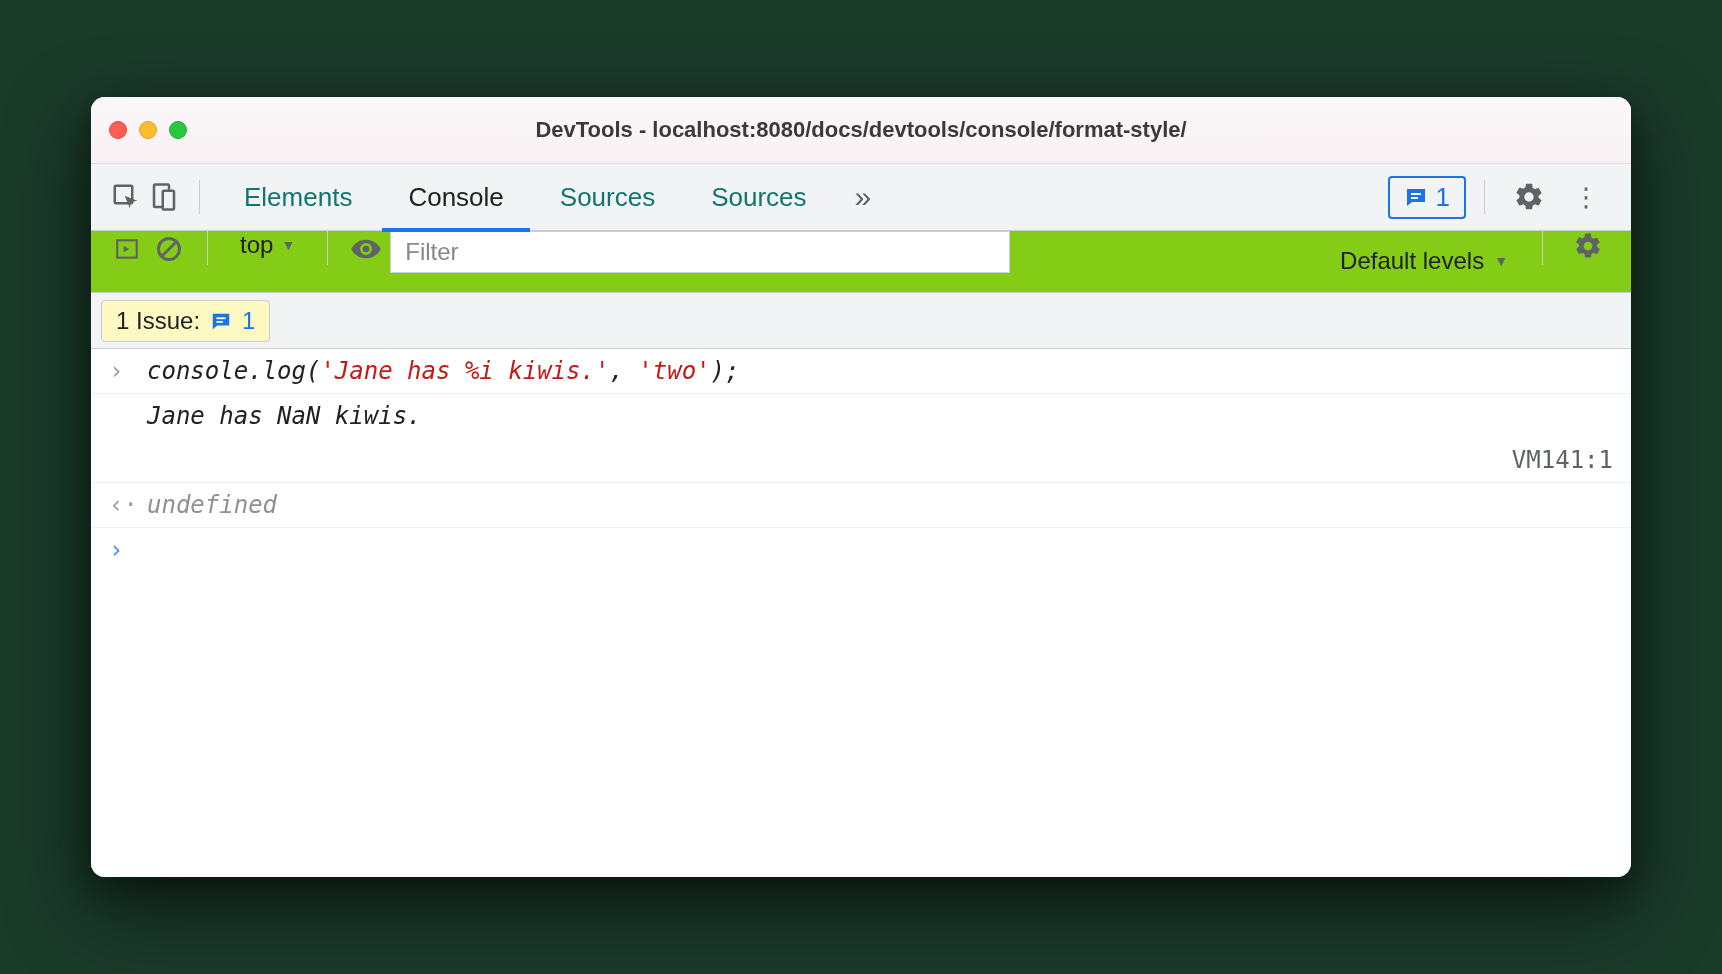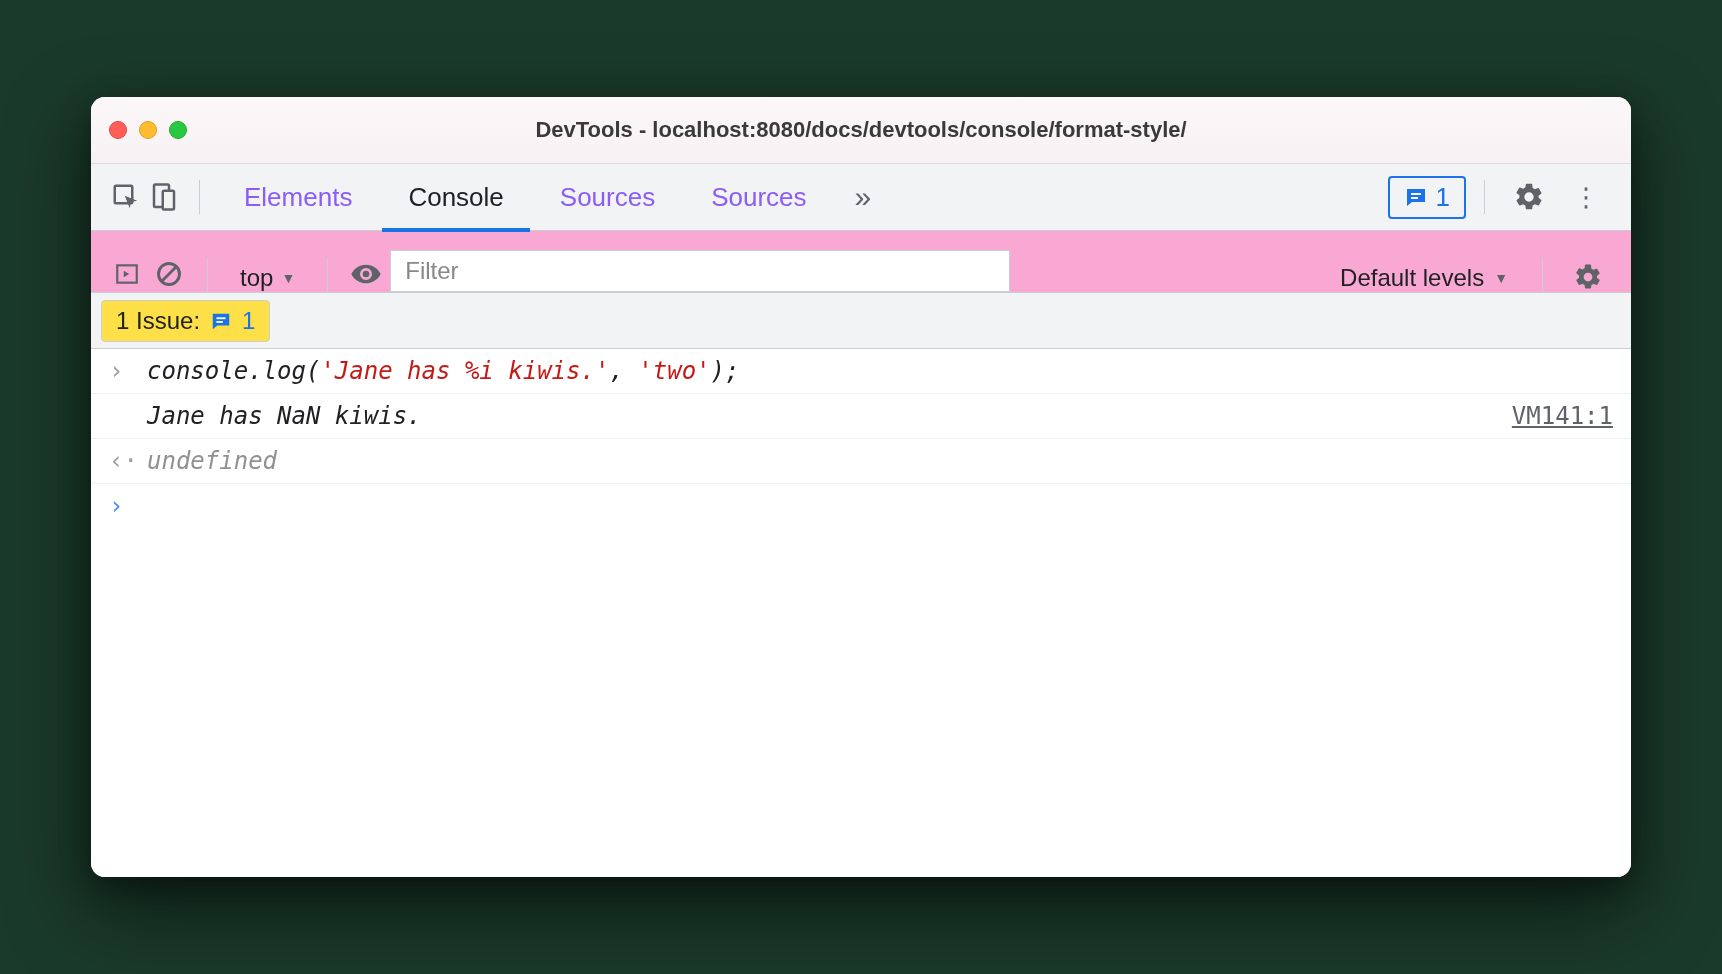--- a/index.html
+++ b/index.html
@@ -60,21 +60,21 @@
   color: #5f6368;
   cursor: pointer;
 }
 .divider { width: 1px; height: 34px; background: #cacdd1; margin: 0 14px; }
 .tab {
   padding: 0 26px;
   height: 67px;
   display: flex;
   align-items: center;
   font-size: 26px;
-  color: #8b5cf6;
+  color: #0f766e;
   cursor: pointer;
   position: relative;
 }
 .tab.active {
   color: #202124;
 }
 .tab.active::after {
   content: '';
   position: absolute;
   bottom: -1px; left: 0; right: 0;
@@ -90,24 +90,24 @@
   padding: 4px 14px;
   color: #1a73e8;
   font-size: 26px;
   font-weight: 500;
   cursor: pointer;
 }
 .gear { color: #5f6368; cursor: pointer; padding: 0 10px; }
 .kebab { color: #5f6368; cursor: pointer; padding: 0 14px; font-size: 26px; }
 .toolbar {
   height: 62px;
-  background: #f9a8d4;
+  background: #84cc16;
   border-bottom: 1px solid #cacdd1;
   display: flex;
-  align-items: flex-end;
+  align-items: flex-start;
   padding: 0 18px;
   gap: 6px;
 }
 .tool-btn {
   width: 36px; height: 36px;
   display: flex; align-items: center; justify-content: center;
   color: #5f6368; cursor: pointer;
 }
 .context-sel {
   display: flex; align-items: center; gap: 8px;
@@ -133,21 +133,21 @@
   height: 56px;
   background: #f1f3f4;
   border-bottom: 1px solid #cacdd1;
   display: flex; align-items: center;
   padding: 0 10px;
 }
 .issue-chip {
   display: flex; align-items: center; gap: 10px;
   border: 1px solid #cacdd1;
   border-radius: 4px;
-  background: #fde047;
+  background: #fef9c3;
   padding: 6px 14px;
   font-size: 24px;
   color: #202124;
   cursor: pointer;
 }
 .issue-chip .cnt { color: #1a73e8; font-weight: 500; }
 .console {
   flex: 1;
   background: #fff;
   font-family: Menlo, Consolas, monospace;
@@ -171,23 +171,23 @@
 }
 .gutter.blue { color: #4f8ff7; }
 .content { flex: 1; display: flex; }
 .code { white-space: pre; font-style: italic; }
 .c-default { color: #202124; }
 .c-str { color: #c41a16; }
 .c-undef { color: #919191; }
 .src-link {
   margin-left: auto;
   color: #5f6368;
-  text-decoration: underline;
   cursor: pointer;
   font-family: Menlo, Consolas, monospace;
+  margin-top: 44px;
 }
 .tri { font-size: 14px; color: #5f6368; }
 svg { display: block; }
 </style>
 </head>
 <body>
 
 <div class="window">
 
   <div class="titlebar">

